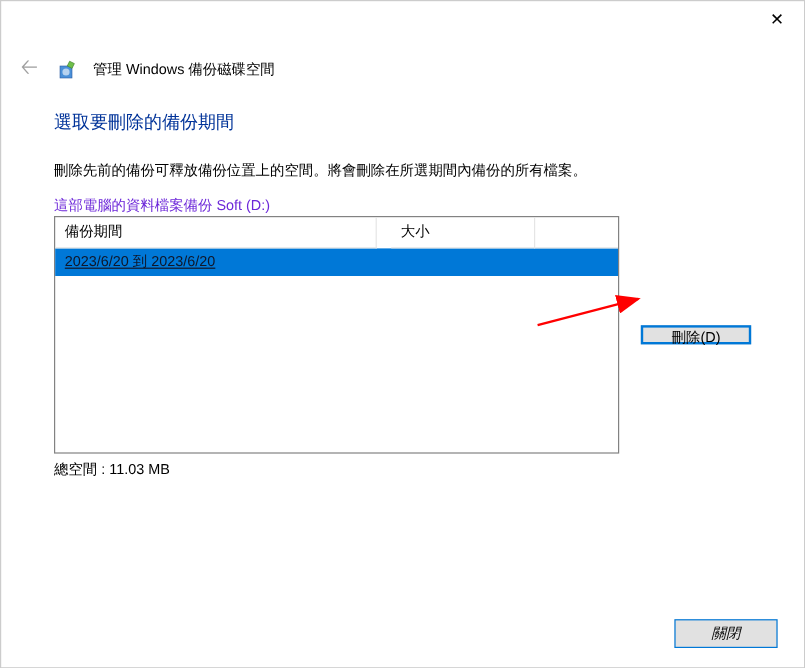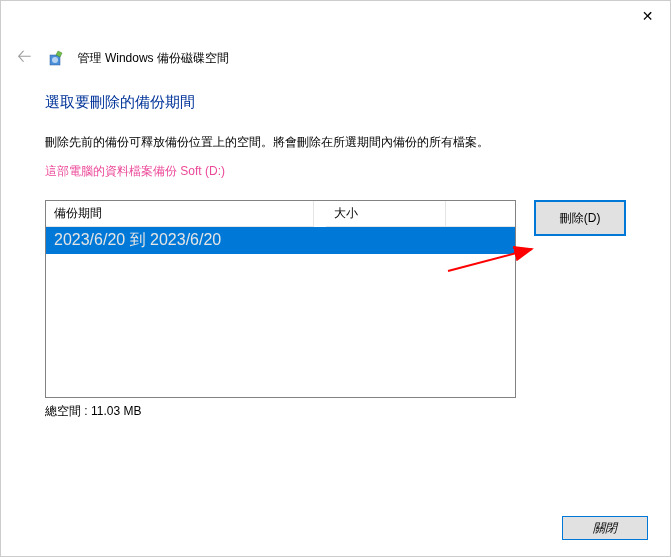--- a/index.html
+++ b/index.html
@@ -56,27 +56,26 @@
       font-size: 15px;
       margin-bottom: 22px;
     }
     .desc {
       font-size: 12px;
       color: #000;
       margin-bottom: 12px;
     }
     .subdesc {
       font-size: 12px;
-      color: #ec4899;
-      margin-bottom: 20px;
+      color: #6d28d9;
     }
     .main-row {
       display: flex;
       gap: 18px;
-      align-items: flex-start;
+      align-items: center;
     }
     .list-box {
       border: 1px solid #828282;
       width: 472px;
       height: 198px;
       background: #fff;
     }
     .list-header {
       display: flex;
       font-size: 12px;
@@ -85,30 +84,31 @@
     .list-header .col {
       padding: 4px 8px;
       border-right: 1px solid #e5e5e5;
       border-bottom: 1px solid #e5e5e5;
     }
     .col-period { width: 268px; }
     .col-size { width: 120px; margin-left: 12px; }
     .col-rest { flex: 1; border-right: none !important; }
     .list-row {
       display: flex;
-      font-size: 16px;
+      font-size: 12px;
       background: #0078d7;
-      color: #e5e5e5;
+      color: #0f172a;
+      text-decoration: underline;
     }
     .list-row .cell {
       padding: 3px 8px;
     }
     .delete-btn {
       width: 92px;
-      height: 36px;
+      height: 16px;
       border: 2px solid #0078d7;
       background: #e1e1e1;
       font-size: 12px;
       cursor: pointer;
       font-family: inherit;
     }
     .total-row {
       text-align: left;
       width: 472px;
       margin-top: 5px;

